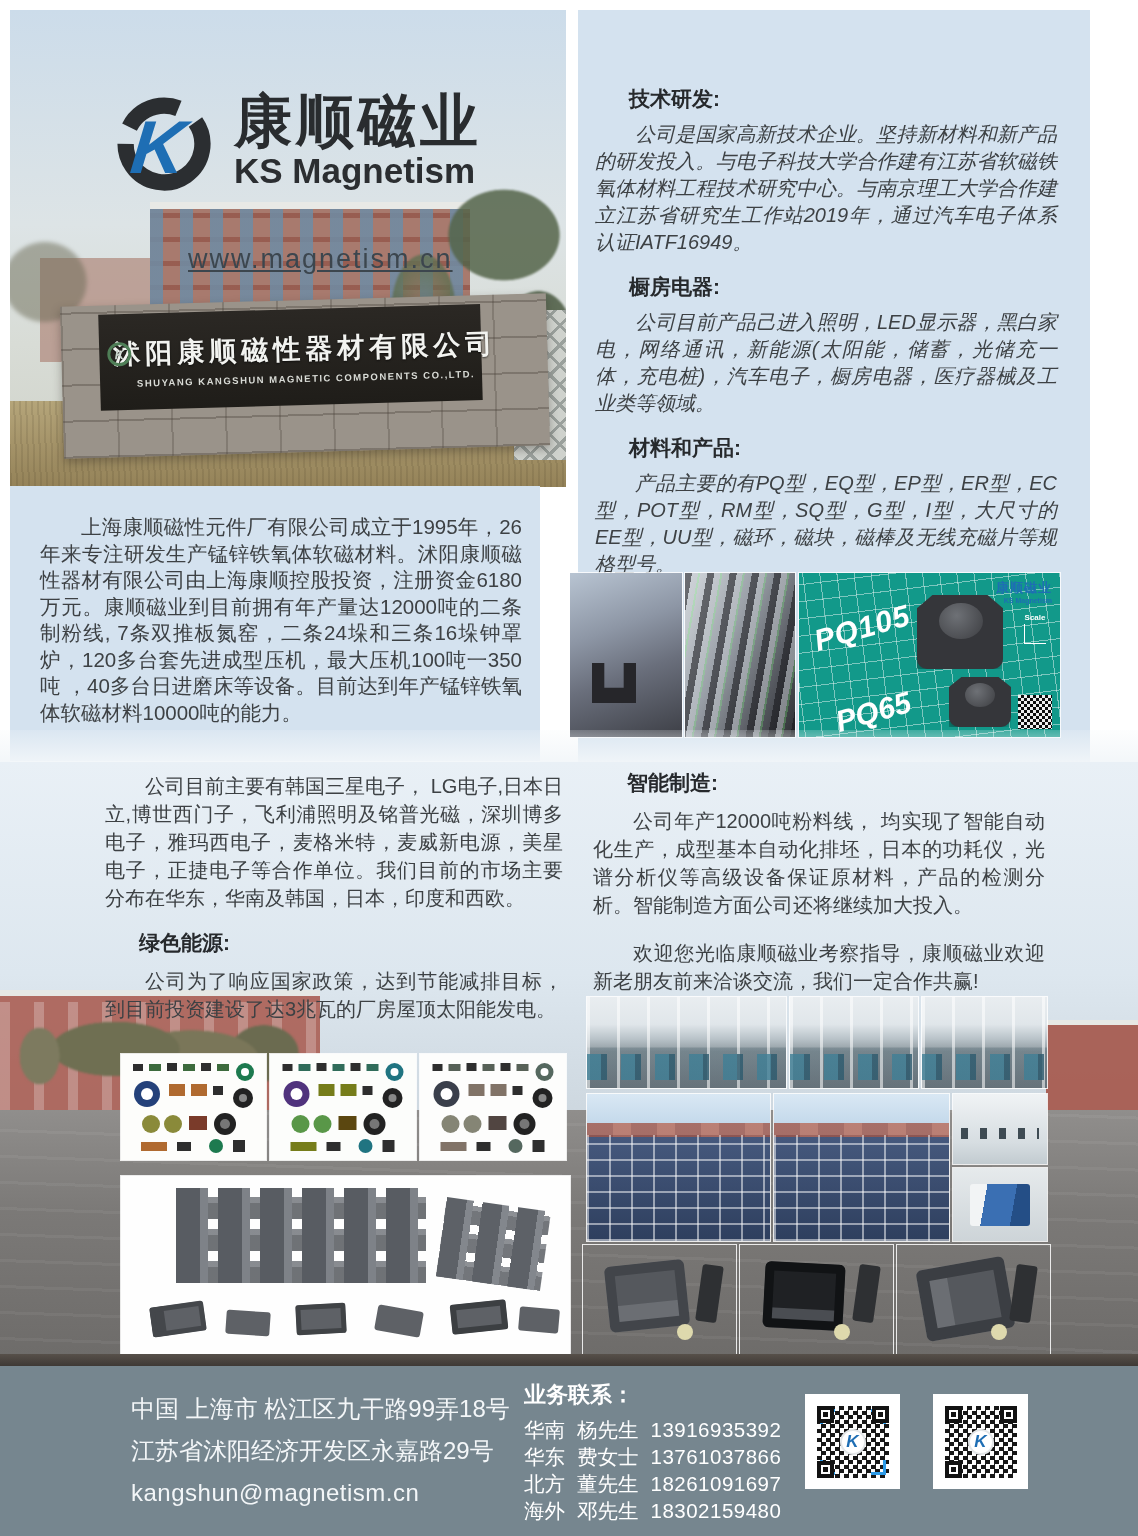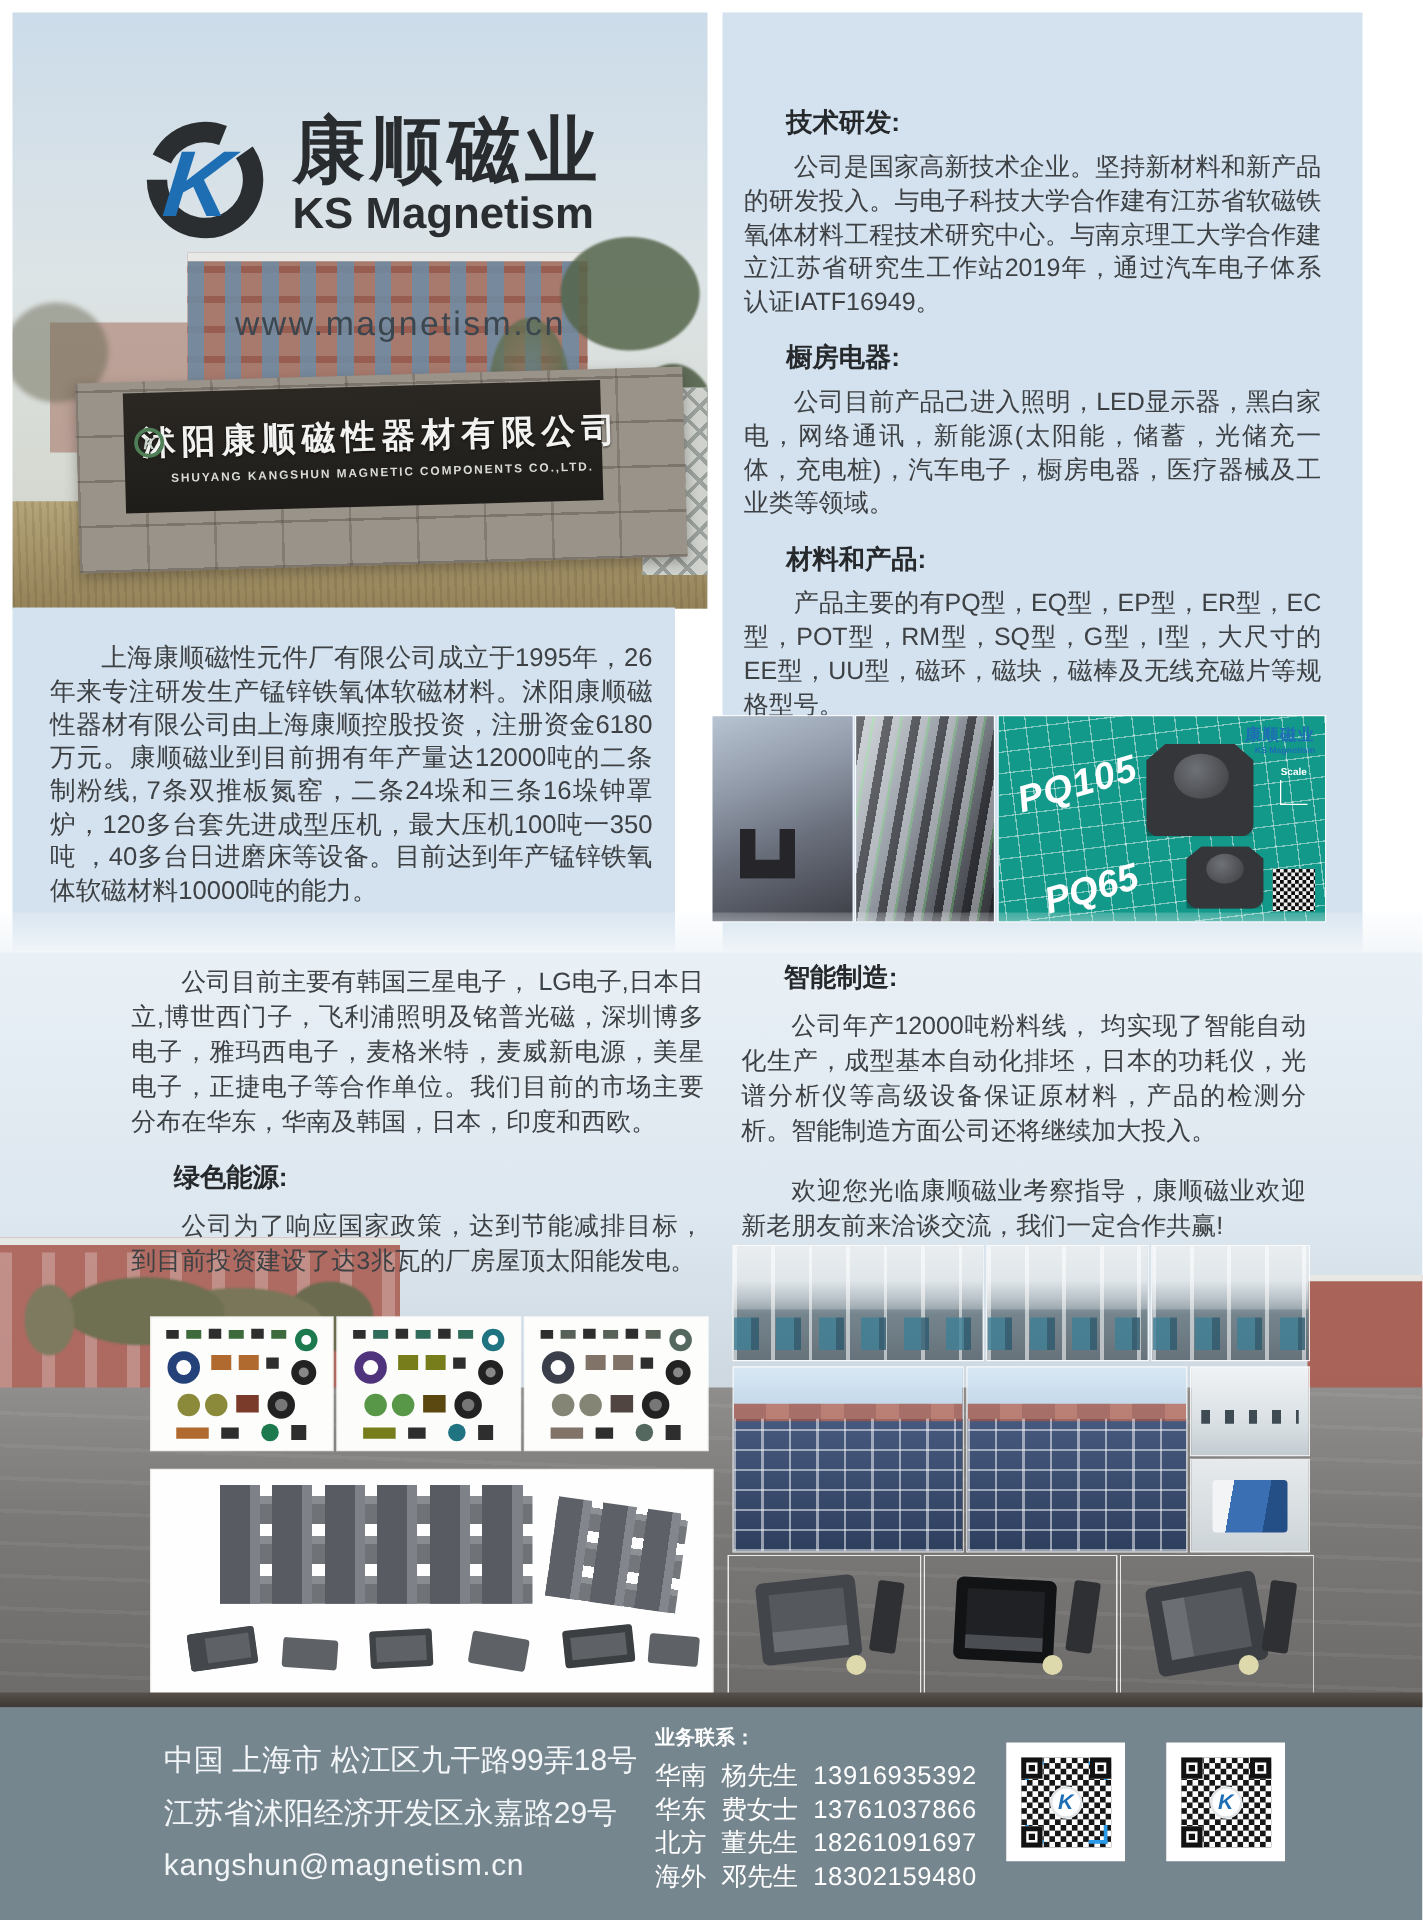--- a/index.html
+++ b/index.html
@@ -56,26 +56,26 @@
     display:flex;align-items:center;justify-content:center;}
   .sign-cn{color:#f2f3f0;font-size:27px;font-weight:700;letter-spacing:5px;white-space:nowrap;
     text-shadow:0 1px 2px rgba(0,0,0,.6);}
   .sign-en{color:#d9dbd6;font-size:9.5px;font-weight:700;letter-spacing:1.5px;margin-top:6px;white-space:nowrap;}
   
   .logo{position:absolute;left:78px;top:62px;width:450px;height:160px;}
   .logo-mark{position:absolute;left:28px;top:22px;}
   .logo-texts{position:absolute;left:146px;top:18px;width:300px;}
   .logo-cn{font-size:58px;font-weight:800;color:#292c2f;letter-spacing:4px;line-height:62px;white-space:nowrap;}
   .logo-en{font-size:35px;font-weight:800;color:#2b2e31;line-height:38px;white-space:nowrap;}
-  .logo-url{position:absolute;left:100px;top:172px;font-size:27px;color:#3c464e;letter-spacing:2px;white-space:nowrap;}
+  .logo-url{position:absolute;left:100px;top:172px;font-size:27px;color:#3c464e;letter-spacing:2px;white-space:nowrap;text-decoration:underline;}
   
   .right-panel{position:absolute;left:578px;top:10px;width:512px;height:752px;background:var(--panel-blue);
     padding:78px 33px 0 17px;}
   .right-panel h3, .lower h3{font-size:21px;font-weight:700;color:var(--head-dark);margin:0 0 12px 34px;line-height:21px;}
-  .right-panel p{font-size:20px;line-height:27px;text-align:justify;text-indent:2em;margin:0 0 20px;color:var(--text-dark);}
+  .right-panel p{font-size:20px;line-height:27px;text-align:justify;text-indent:2em;margin:0 0 20px;color:var(--text-dark);font-style:italic;}
   
   .intro-panel{position:absolute;left:10px;top:486px;width:530px;height:275px;background:var(--panel-blue);
     padding:28px 18px 0 30px;}
   .intro-panel p{font-size:20.5px;line-height:26.5px;text-align:justify;text-indent:2em;color:var(--text-dark);}
   
   .pq-row{position:absolute;left:570px;top:573px;height:164px;}
   .pq-fig{position:absolute;top:0;height:164px;box-shadow:0 0 0 1px rgba(255,255,255,.8);}
   .pq1{left:0;width:112px;background:linear-gradient(160deg,#b8c4d2 0%,#8d96a5 35%,#6a6f7c 60%,#3d3f46 100%);}
   .pq1::after{content:"";position:absolute;left:22px;bottom:34px;width:44px;height:40px;background:#26262a;
     clip-path:polygon(0 0,28% 0,28% 62%,72% 62%,72% 0,100% 0,100% 100%,0 100%);}
@@ -186,21 +186,21 @@
   .corephoto .coin{position:absolute;right:28%;bottom:16%;width:16px;height:16px;border-radius:50%;background:#ded9ad;}
   .corephoto.c2 .big-core{background:#1f2124;box-shadow:inset 0 0 0 9px #111315, inset 0 -20px 0 #4a4d52;transform:rotate(3deg);}
   .corephoto.c3 .big-core{width:58%;height:64%;transform:rotate(-10deg);
     box-shadow:inset 0 0 0 12px #3b3e43, inset 30px 0 0 #6b6e73;}
   
   .road-edge{position:absolute;left:0;top:1354px;width:1138px;height:12px;background:linear-gradient(#57504a,#3e3935);}
   .footer{position:absolute;left:0;top:1366px;width:1138px;height:170px;background:var(--footer-gray);}
   .addr{position:absolute;left:131px;top:22px;color:#f3f6f8;font-size:24px;line-height:42px;}
   .addr .email{letter-spacing:.5px;}
   .contacts{position:absolute;left:524px;top:14px;color:#fff;}
-  .contacts .c-head{font-size:16px;font-weight:700;margin-bottom:6px;}
+  .contacts .c-head{font-size:22px;font-weight:700;margin-bottom:6px;}
   .contact-row{display:flex;gap:12px;font-size:20.5px;line-height:27px;}
   .contact-row .phone{letter-spacing:.5px;}
   .qr-tile{position:absolute;top:28px;width:95px;height:95px;background:#fff;display:flex;align-items:center;justify-content:center;}
   .qr-a{left:805px;}
   .qr-b{left:933px;}
   .qr-inner{width:72px;height:72px;position:relative;
     background-image:repeating-conic-gradient(#161616 0% 25%, #fdfdfd 0% 50%);background-size:9px 9px;}
   .finder{position:absolute;width:17px;height:17px;border:4px solid #121212;background:#fff;}
   .finder::after{content:"";position:absolute;inset:2px;background:#121212;}
   .finder.tl{left:0;top:0;} .finder.tr{right:0;top:0;} .finder.bl{left:0;bottom:0;}

